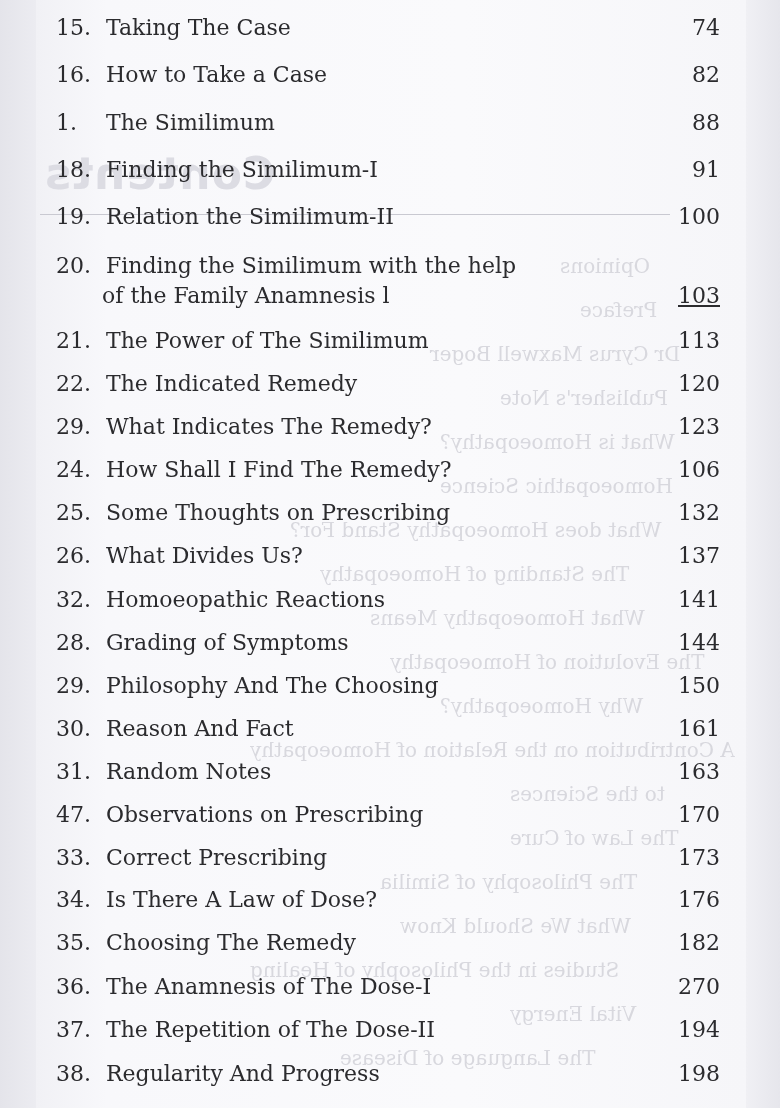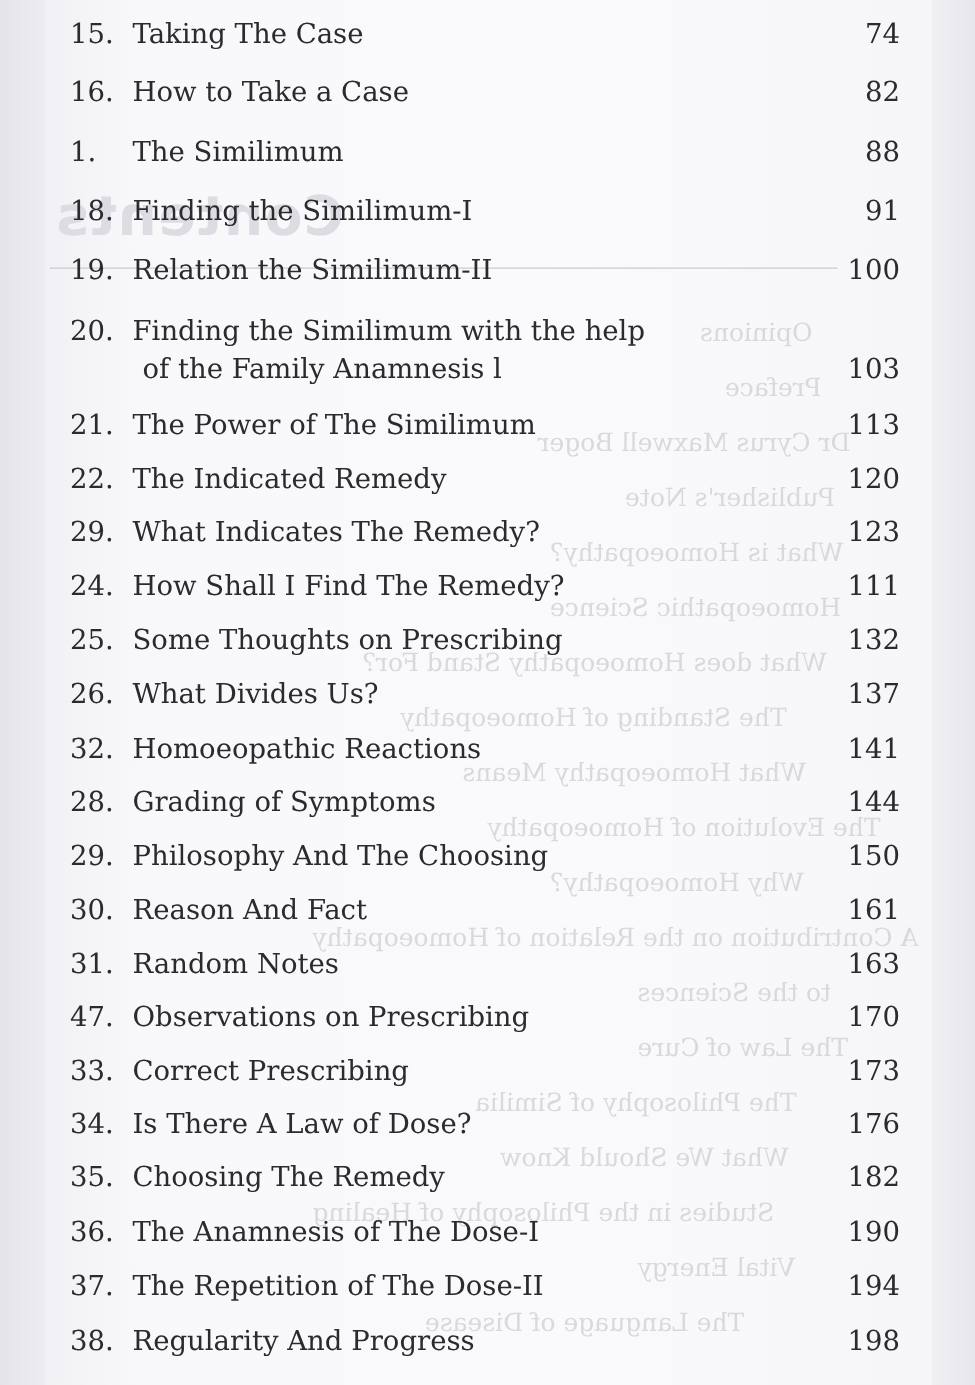--- a/index.html
+++ b/index.html
@@ -87,32 +87,33 @@
       top: 0;
     }
     .entry .title {
       position: absolute;
       left: 50px;
       top: 0;
       white-space: nowrap;
     }
     .entry .title2 {
       position: absolute;
-      left: 58px;
+      left: 46px;
       top: 30px;
       white-space: nowrap;
     }
     .entry .page-no {
       position: absolute;
       right: 0;
       top: 0;
       text-align: right;
     }
     .entry.two-line .page-no {
       top: 30px;
+      text-decoration: underline;
     }
   </style>
 </head>
 <body>
 
 <div class="edge-left"></div>
 <div class="page"></div>
 <div class="edge-right"></div>
 
 <div class="ghost-heading">Contents</div>
@@ -190,21 +191,21 @@
 
   <div class="entry" style="top:413px;">
     <span class="num">29.</span>
     <span class="title">What Indicates The Remedy?</span>
     <span class="page-no">123</span>
   </div>
 
   <div class="entry" style="top:456px;">
     <span class="num">24.</span>
     <span class="title">How Shall I Find The Remedy?</span>
-    <span class="page-no">111</span>
+    <span class="page-no">106</span>
   </div>
 
   <div class="entry" style="top:499px;">
     <span class="num">25.</span>
     <span class="title">Some Thoughts on Prescribing</span>
     <span class="page-no">132</span>
   </div>
 
   <div class="entry" style="top:542px;">
     <span class="num">26.</span>
@@ -262,21 +263,21 @@
 
   <div class="entry" style="top:929px;">
     <span class="num">35.</span>
     <span class="title">Choosing The Remedy</span>
     <span class="page-no">182</span>
   </div>
 
   <div class="entry" style="top:973px;">
     <span class="num">36.</span>
     <span class="title">The Anamnesis of The Dose-I</span>
-    <span class="page-no">190</span>
+    <span class="page-no">270</span>
   </div>
 
   <div class="entry" style="top:1016px;">
     <span class="num">37.</span>
     <span class="title">The Repetition of The Dose-II</span>
     <span class="page-no">194</span>
   </div>
 
   <div class="entry" style="top:1060px;">
     <span class="num">38.</span>

